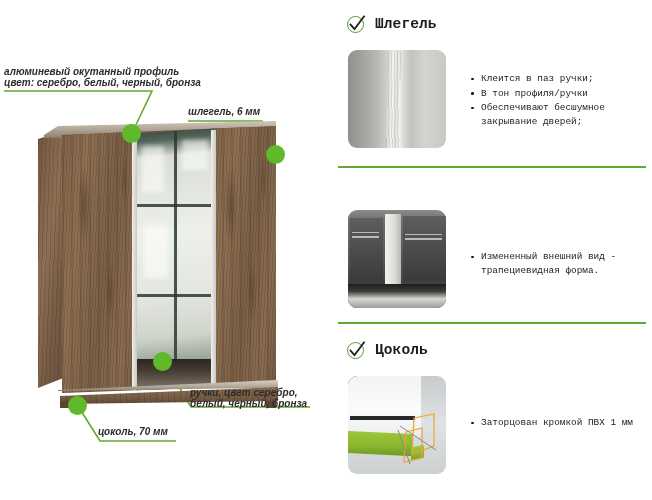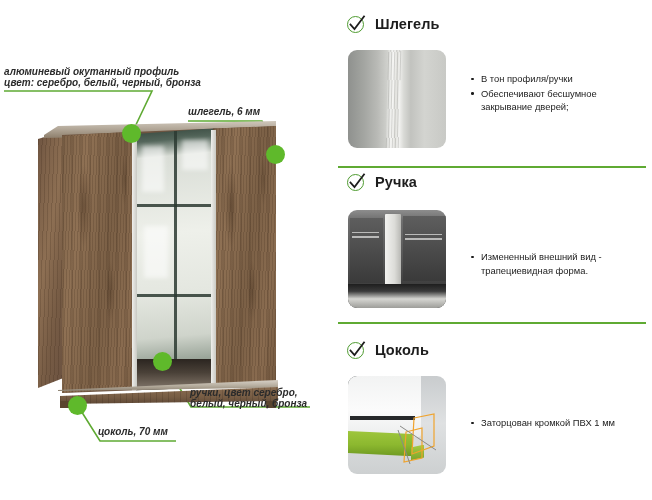--- a/index.html
+++ b/index.html
@@ -105,21 +105,21 @@
     clip-path:polygon(0 9px,100% 0,100% 82%,0 100%);
   }
   .wd-plinth:after{
     content:"";position:absolute;inset:0;
     background:repeating-linear-gradient(90deg,rgba(45,30,18,.18) 0 1px,rgba(255,255,255,0) 1px 6px);
   }
   .wd-foot{position:absolute;left:22px;top:284px;width:10px;height:7px;background:#5a452f;}
   .wd-foot.r{left:228px;}
 
   
-  .cards{position:absolute;left:332px;top:0;width:320px;height:372px;}
+  .cards{position:absolute;left:332px;top:0;width:320px;height:372px;font-family:Liberation Mono, monospace;}
   .card{position:absolute;left:0;width:320px;}
   .card-1{top:14px;height:152px;}
   .card-2{top:172px;height:150px;}
   .card-3{top:340px;height:170px;}
 
   .card-head{position:absolute;left:14px;top:0;display:flex;align-items:center;gap:8px;}
   .check-icon{position:relative;width:21px;height:21px;flex:none;}
   .check-icon .ring{
     position:absolute;left:1px;top:2px;width:17px;height:17px;
     border:1.4px solid #4e9b2f;border-radius:50%;box-sizing:border-box;
@@ -275,36 +275,28 @@
           <svg width="21" height="21" viewBox="0 0 21 21">
             <path d="M4.5,10.5 L8.5,15 L18,2.5" stroke="#1d1d1d" stroke-width="1.8" fill="none" stroke-linecap="square"></path>
           </svg>
         </span>
         <span class="card-title">Шлегель</span>
       </div>
       <div class="thumb th1 t1-top">
         <span class="brush"></span>
       </div>
       <ul class="bullets b1">
+        <li>Клеится в паз ручки;</li>
         <li>В тон профиля/ручки</li>
         <li>Обеспечивают бесшумное закрывание дверей;</li>
       </ul>
     </div>
     <div class="divider d1"></div>
 
     <div class="card card-2">
-      <div class="card-head">
-        <span class="check-icon">
-          <span class="ring"></span>
-          <svg width="21" height="21" viewBox="0 0 21 21">
-            <path d="M4.5,10.5 L8.5,15 L18,2.5" stroke="#1d1d1d" stroke-width="1.8" fill="none" stroke-linecap="square"></path>
-          </svg>
-        </span>
-        <span class="card-title">Ручка</span>
-      </div>
       <div class="thumb th2 t2-top">
         <span class="pl pa"></span>
         <span class="pl pb"></span>
         <span class="slot" style="left:4%;top:22%;width:28%;"></span>
         <span class="slot" style="left:4%;top:27%;width:28%;"></span>
         <span class="slot" style="left:58%;top:24%;width:38%;"></span>
         <span class="slot" style="left:58%;top:29%;width:38%;"></span>
         <span class="handle"></span>
         <span class="rail"></span>
       </div>

